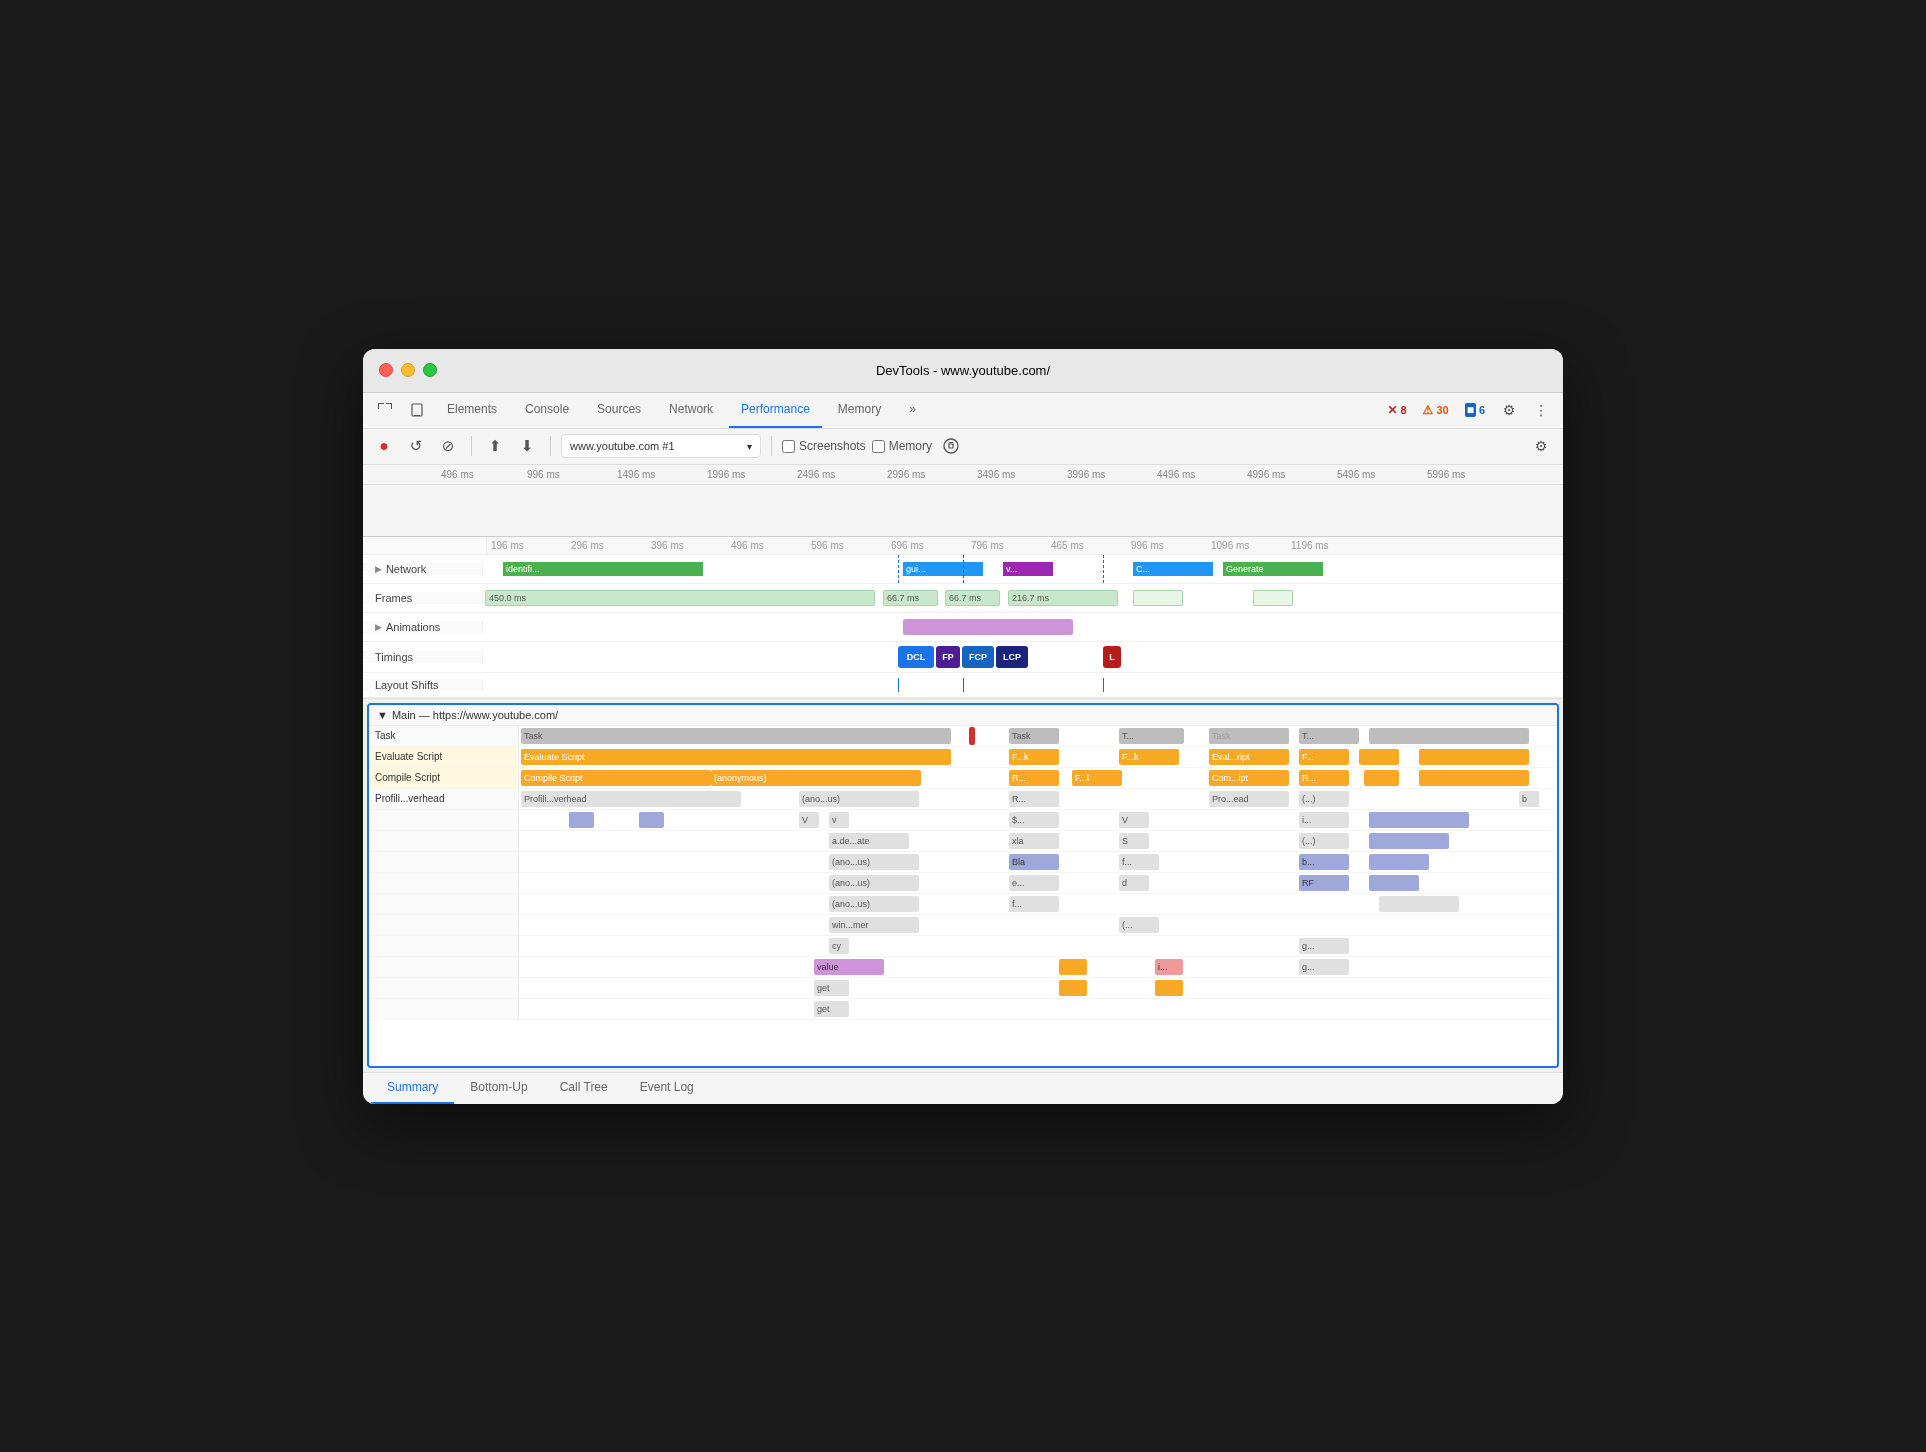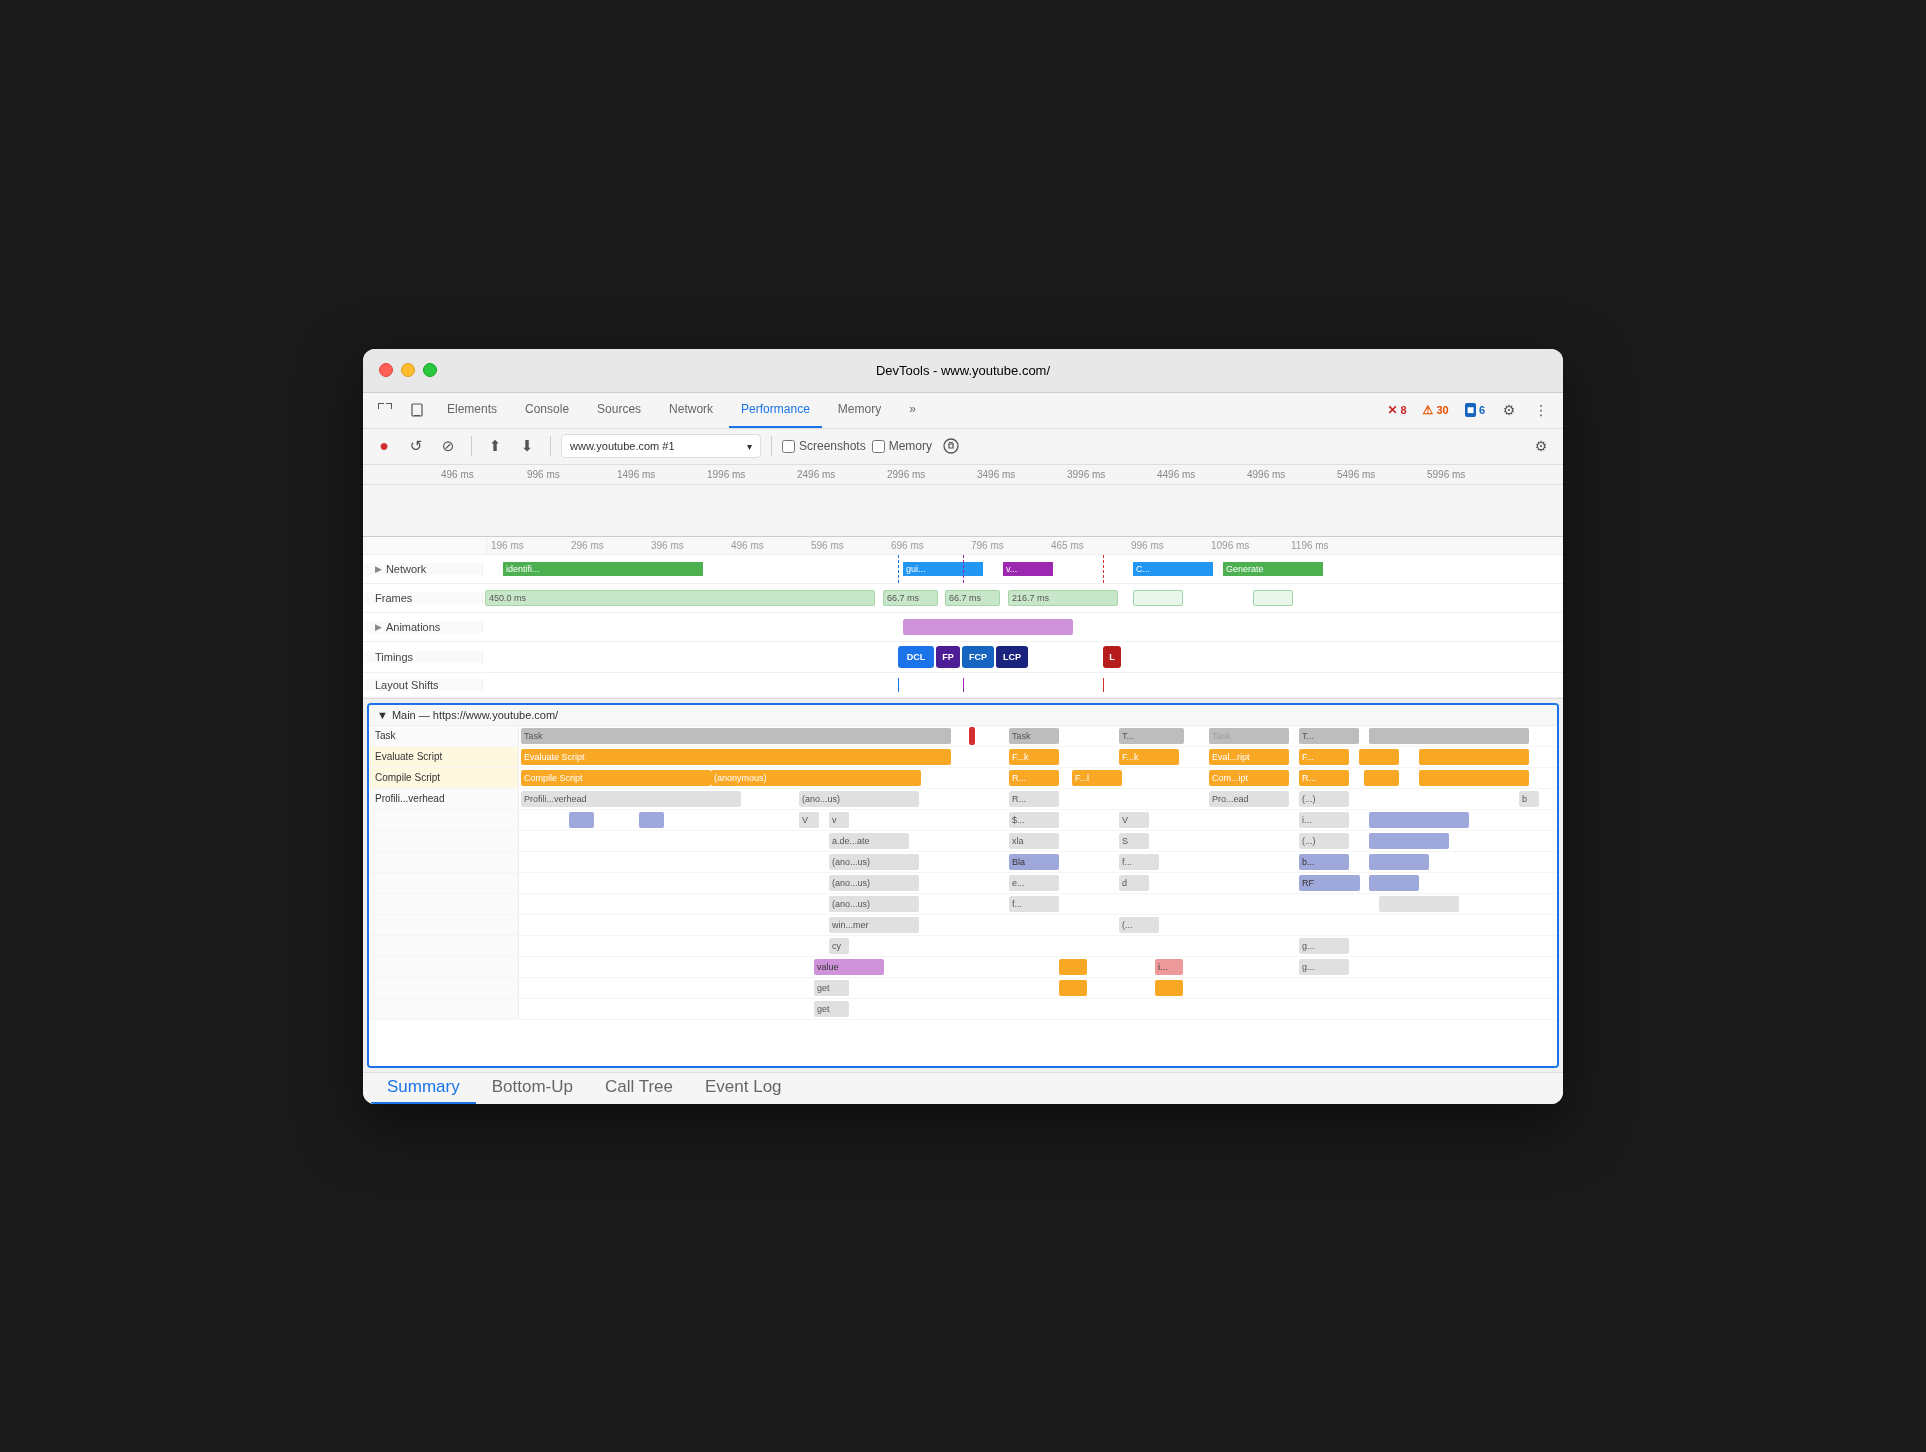--- a/index.html
+++ b/index.html
@@ -380,21 +380,21 @@
       align-items: center;
       padding: 0 8px;
       height: 32px;
       gap: 0;
     }
     .bottom-tab {
       padding: 0 16px;
       height: 32px;
       display: flex;
       align-items: center;
-      font-size: 17px;
+      font-size: 12px;
       color: #666;
       cursor: pointer;
       border-bottom: 2px solid transparent;
     }
     .bottom-tab.active {
       color: #1a73e8;
       border-bottom: 2px solid #1a73e8;
     }
     
     .v-marker {
@@ -725,21 +725,21 @@
           <div class="flame-block" style="left:850px; width:60px; background:#9fa8da; color:#333;"></div>
         </div>
       </div>
 
       <div class="flame-row">
         <div class="flame-label"></div>
         <div class="flame-content">
           <div class="flame-block" style="left:310px; width:90px; background:#e0e0e0; color:#555;">(ano...us)</div>
           <div class="flame-block" style="left:490px; width:50px; background:#e0e0e0; color:#555;">e...</div>
           <div class="flame-block" style="left:600px; width:30px; background:#e0e0e0; color:#555;">d</div>
-          <div class="flame-block" style="left:780px; width:61px; background:#9fa8da; color:#333;">RF</div>
+          <div class="flame-block" style="left:780px; width:50px; background:#9fa8da; color:#333;">RF</div>
           <div class="flame-block" style="left:850px; width:50px; background:#9fa8da; color:#333;"></div>
         </div>
       </div>
 
       <div class="flame-row">
         <div class="flame-label"></div>
         <div class="flame-content">
           <div class="flame-block" style="left:310px; width:90px; background:#e0e0e0; color:#555;">(ano...us)</div>
           <div class="flame-block" style="left:490px; width:50px; background:#e0e0e0; color:#555;">f...</div>
           <div class="flame-block" style="left:860px; width:80px; background:#e0e0e0; color:#555;"></div>

